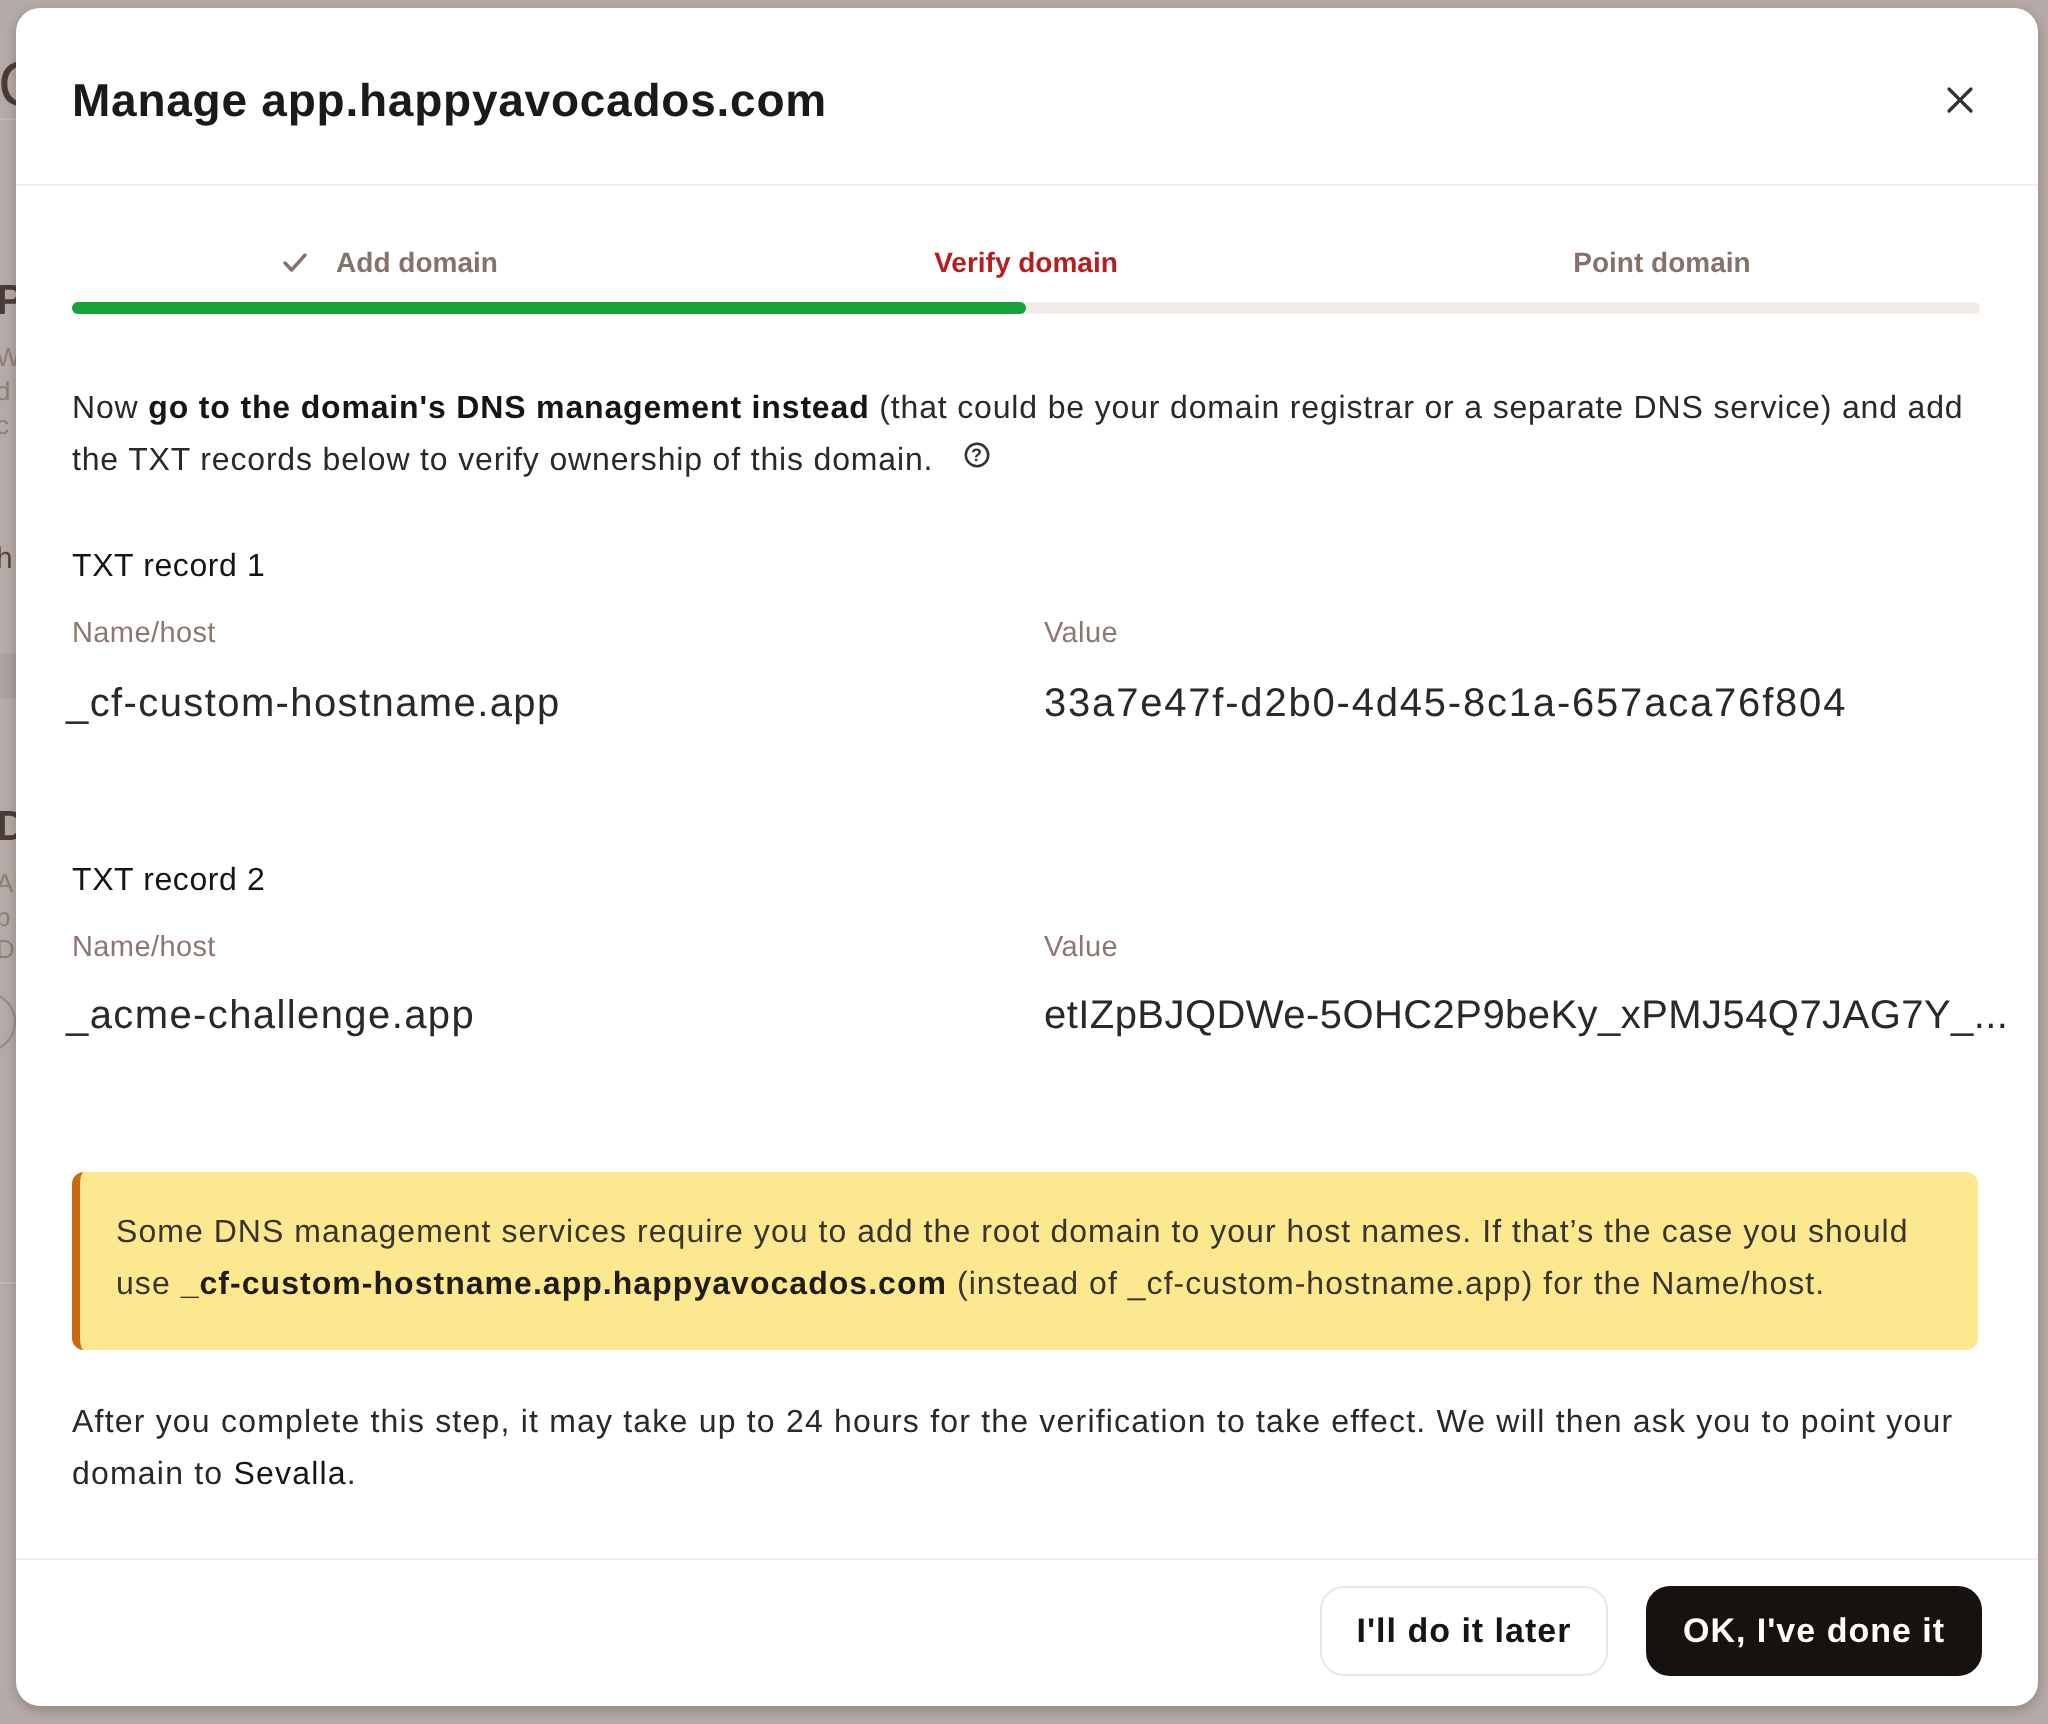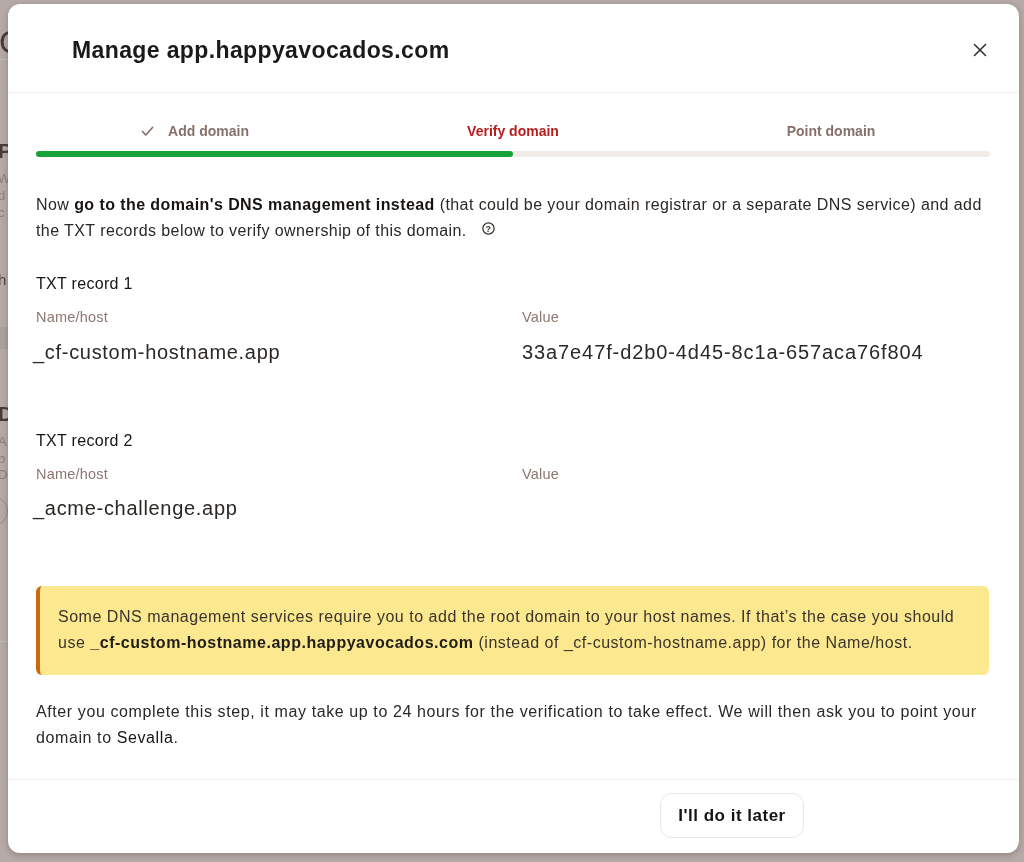--- a/index.html
+++ b/index.html
@@ -2,21 +2,21 @@
 <html><head>
 <meta charset="utf-8">
 <style>
   * { margin:0; padding:0; box-sizing:border-box; }
   html,body { width:1024px; height:862px; overflow:hidden; }
   body { background:#b5aaa7; font-family:"Liberation Sans", sans-serif; position:relative; }
   .bg-frag { position:absolute; color:#55463f; font-weight:700; }
   .modal { position:absolute; left:8px; top:4px; width:1010.5px; height:848.5px;
     background:#fff; border-radius:12px; box-shadow:0 2px 6px rgba(50,35,25,.28); }
   .title { position:absolute; left:28px; top:32.5px; font-size:23px; font-weight:700;
-    color:#1c1a19; letter-spacing:0.38px;margin-left:36px; }
+    color:#1c1a19; letter-spacing:0.38px; }
   .close { position:absolute; left:961px; top:35px; width:22px; height:22px; }
   .hdiv { position:absolute; left:0; width:1010.5px; height:1px; background:#f3eeea; }
   .steps { position:absolute; left:28px; top:119px; width:954px; display:flex; }
   .step { width:318px; text-align:center; font-size:14px; font-weight:700; color:#877168; }
   .step.active { color:#b91c1c; }
   .track { position:absolute; left:28px; top:147px; width:954px; height:6px;
     background:#f2ece8; border-radius:3px; }
   .fill { position:absolute; left:0; top:0; width:477px; height:6px; background:#18a338; border-radius:3px; }
   .para { position:absolute; left:28px; top:188px; width:990px; font-size:16px; letter-spacing:0.42px;
     line-height:25.5px; color:#2b2825; }
@@ -77,20 +77,22 @@
     <div class="rechead" style="top:271px;">TXT record 1</div>
     <div class="lbl" style="left:28px; top:305px;">Name/host</div>
     <div class="lbl" style="left:514px; top:305px;">Value</div>
     <div class="val" style="left:25px; top:336.5px; letter-spacing:0.7px;">_cf-custom-hostname.app</div>
     <div class="val" style="left:514px; top:336.5px; letter-spacing:0.9px;">33a7e47f-d2b0-4d45-8c1a-657aca76f804</div>
 
     <div class="rechead" style="top:428px;">TXT record 2</div>
     <div class="lbl" style="left:28px; top:461.5px;">Name/host</div>
     <div class="lbl" style="left:514px; top:461.5px;">Value</div>
     <div class="val" style="left:25px; top:493px; letter-spacing:0.7px;">_acme-challenge.app</div>
+    <div class="val" style="left:514px; top:493px; letter-spacing:0.22px;">etIZpBJQDWe-5OHC2P9beKy_xPMJ54Q7JAG7Y_...</div>
 
     <div class="callout">Some DNS management services require you to add the root domain to your host names. If that’s the case you should<br>use <b>_cf-custom-hostname.app.happyavocados.com</b> (instead of _cf-custom-hostname.app) for the Name/host.</div>
 
     <div class="after">After you complete this step, it may take up to 24 hours for the verification to take effect. We will then ask you to point your<br>domain to <span style="color:#171412;">Sevalla</span>.</div>
 
     <div class="hdiv" style="top:775px;"></div>
     <div class="btn btn1">I'll do it later</div>
+    <div class="btn btn2">OK, I've done it</div>
   </div>
 
 </body></html>

